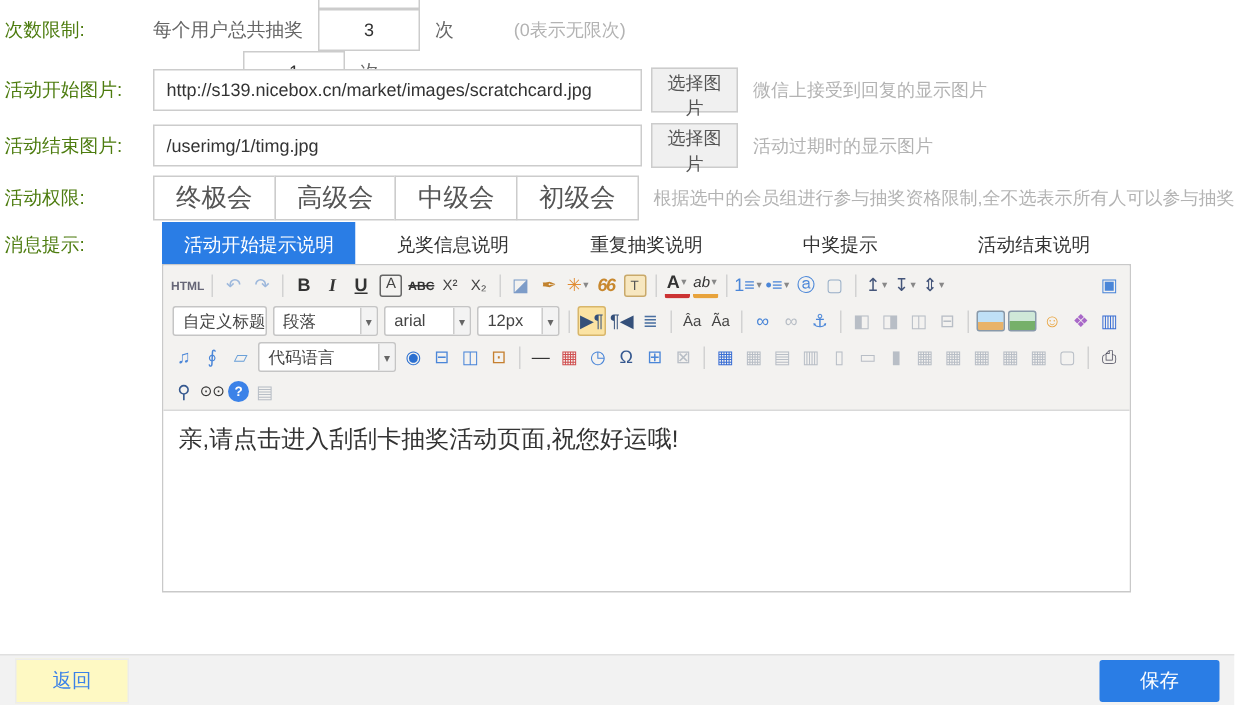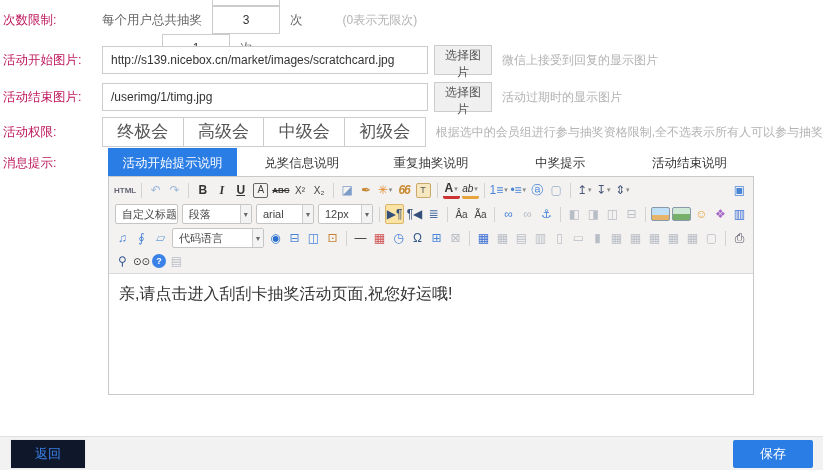--- a/index.html
+++ b/index.html
@@ -1,19 +1,19 @@
 <!DOCTYPE html>
 <html><head>
 <meta charset="utf-8">
 <style>
   html,body{margin:0;padding:0;background:#fff;}
   body{width:823px;height:470px;overflow:hidden;font-family:"Liberation Sans","DejaVu Sans",sans-serif;font-size:12px;color:#333;position:relative;}
   .stage{position:absolute;inset:0;}
   .frow{position:absolute;left:0;right:0;display:flex;align-items:center;}
-  .flabel{width:102px;flex:0 0 102px;padding-left:3px;box-sizing:border-box;color:#be185d;font-size:12.5px;}
+  .flabel{width:102px;flex:0 0 102px;padding-left:3px;box-sizing:border-box;color:#4d7c0f;font-size:12.5px;}
   .ltext{color:#666;font-size:12.5px;}
   .lim{width:62px;height:24px;border:1px solid #ccc;text-align:center;font-size:12px;color:#333;margin:0 10px;outline:none;}
   .lgroup{display:flex;align-items:center;margin-right:30px;}
   .hint{color:#b3b3b3;font-size:12px;margin-left:10px;white-space:nowrap;}
   .urlinput{width:308px;height:26px;border:1px solid #ccc;padding:0 8px;font-size:12px;color:#333;outline:none;}
   .pickbtn{margin-left:6px;width:58px;height:30px;background:#f0f0f0;border:1px solid #ccc;color:#555;font-size:12px;cursor:pointer;}
   .mbtn{padding:0 14px;height:30px;line-height:28px;border:1px solid #ccc;background:#fff;color:#555;font-size:17px;box-sizing:border-box;cursor:pointer;}
   .mbtn + .mbtn{margin-left:-1px;}
   .tabs{position:absolute;left:108px;top:148px;width:646px;height:30px;display:flex;background:#fff;border-bottom:1px solid #f0f0f0;}
   .tab{flex:1;text-align:center;line-height:30px;font-size:12.5px;color:#333;background:#fff;cursor:pointer;white-space:nowrap;}
@@ -38,21 +38,21 @@
   .dis{color:#b8bec6 !important;}
   .sep{width:1px;height:15px;background:#d2d2d2;margin:0 4px;display:inline-block;flex:0 0 1px;}
   .flexsp{flex:1;}
   .tsel{display:inline-flex;align-items:center;justify-content:space-between;height:20px;background:#fff;border:1px solid #c5c5c5;margin:0 2px;font-size:11px;color:#444;padding:0 0 0 6px;border-radius:2px;box-sizing:border-box;cursor:pointer;overflow:hidden;white-space:nowrap;}
   .tsel u{text-decoration:none;font-size:8px;color:#666;border-left:1px solid #ccc;padding:0 3px;height:100%;display:inline-flex;align-items:center;background:#f3f3f3;margin-left:4px;}
   .picic{width:16px;height:12px;border:1px solid #8899aa;background:linear-gradient(to bottom,#bfe0f7 55%,#e8b36a 55%);}
   .pic2ic{width:16px;height:12px;border:1px solid #8899aa;background:linear-gradient(to bottom,#cfe8d8 50%,#76b06a 50%);}
   .helpic{width:14px;height:14px;min-width:14px;border-radius:50%;background:#3b82e8;color:#fff;font-size:9px;font-weight:bold;}
   .econtent{flex:1;background:#fff;padding:8px 10px;font-size:16px;color:#333;line-height:1.5;}
   .footer{position:absolute;left:0;right:0;bottom:0;height:34px;background:#f2f2f2;border-top:1px solid #e0e0e0;display:flex;align-items:center;justify-content:space-between;padding:0 10px;box-sizing:border-box;}
-  .backbtn{width:76px;height:30px;background:#0f172a;border:1px solid #ececec;color:#3b82e8;font-size:13px;cursor:pointer;}
+  .backbtn{width:76px;height:30px;background:#fef9c3;border:1px solid #ececec;color:#3b82e8;font-size:13px;cursor:pointer;}
   .savebtn{width:80px;height:28px;background:#2a7de5;border:none;color:#fff;font-size:13px;border-radius:2px;cursor:pointer;}
 </style>
 </head>
 <body>
 
 <div class="stage">
 
   <div class="frow" style="top:6px;height:28px;">
     <div class="flabel">次数限制:</div>
     <div style="display:flex;align-items:center;flex-direction:column;">

